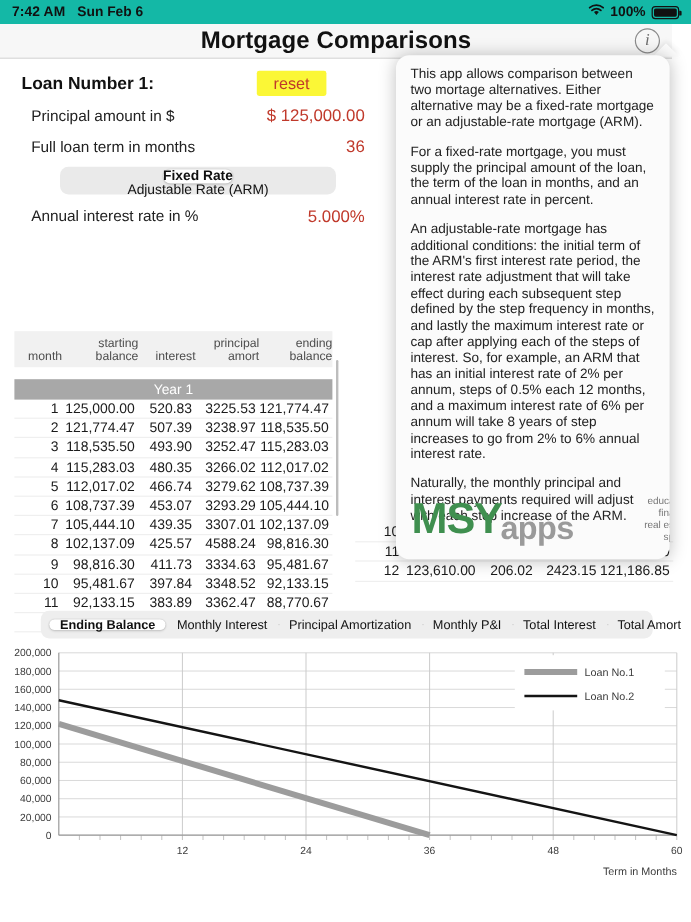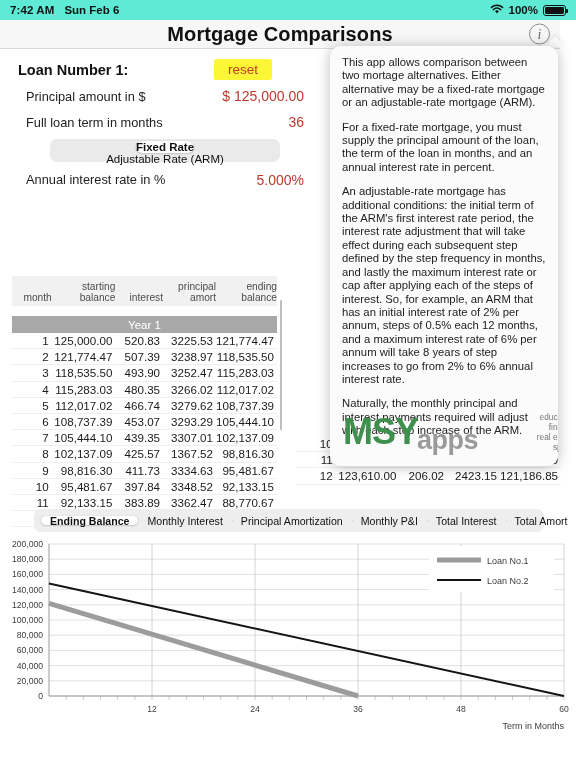--- a/index.html
+++ b/index.html
@@ -8,21 +8,21 @@
     font-family: "Liberation Sans", sans-serif;
     background: #ffffff;
     overflow: hidden;
   }
   #app { position: relative; width: 576px; height: 768px; background:#fff; }
 
   
   .statusbar {
     position:absolute; top:0; left:0; width:576px; height:20px;
     display:flex; align-items:center; padding:0 10px;
-    font-size:11.5px; color:#111; background:#5eead4;
+    font-size:11.5px; color:#111; background:#14b8a6;
   }
   .sb-left { display:flex; align-items:center; gap:10px; }
   .sb-time { font-weight:600; letter-spacing:.1px; }
   .sb-date { font-weight:600; }
   .sb-right { margin-left:auto; display:flex; align-items:center; gap:5px; }
   .sb-pct { font-weight:600; font-size:11.5px; }
   .wifi { display:block; }
   .batt {
     width:23px; height:11px; border:1.2px solid #111; border-radius:3px;
     position:relative; padding:1px;
@@ -290,21 +290,21 @@
             <div class="c month">7</div>
             <div class="c sbal">105,444.10</div>
             <div class="c intr">439.35</div>
             <div class="c pamo">3307.01</div>
             <div class="c ebal">102,137.09</div>
           </div>
           <div class="trow">
             <div class="c month">8</div>
             <div class="c sbal">102,137.09</div>
             <div class="c intr">425.57</div>
-            <div class="c pamo">1367.52</div>
+            <div class="c pamo">4588.24</div>
             <div class="c ebal">98,816.30</div>
           </div>
           <div class="trow">
             <div class="c month">9</div>
             <div class="c sbal">98,816.30</div>
             <div class="c intr">411.73</div>
             <div class="c pamo">3334.63</div>
             <div class="c ebal">95,481.67</div>
           </div>
           <div class="trow">

